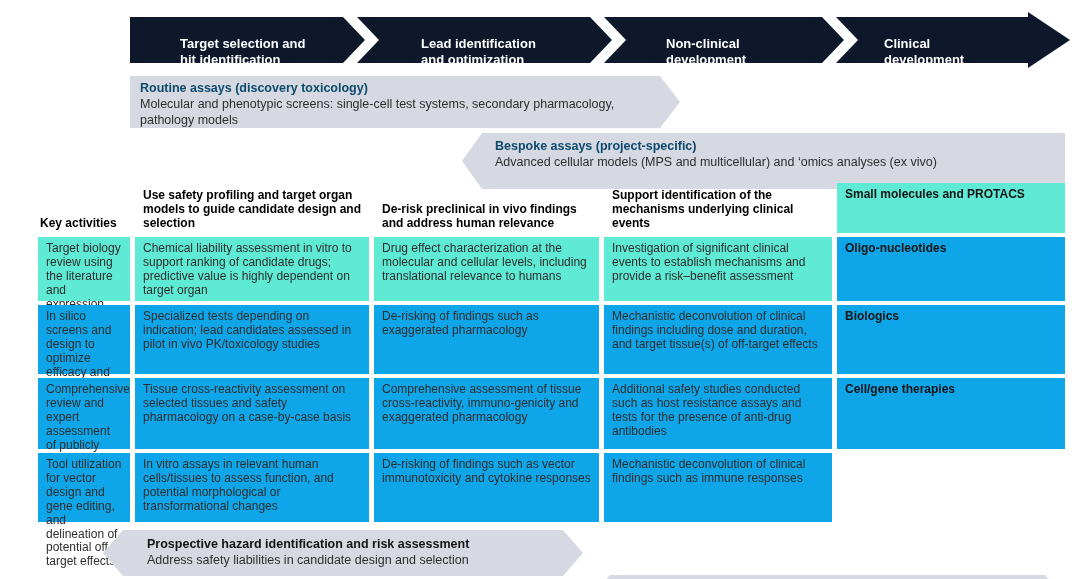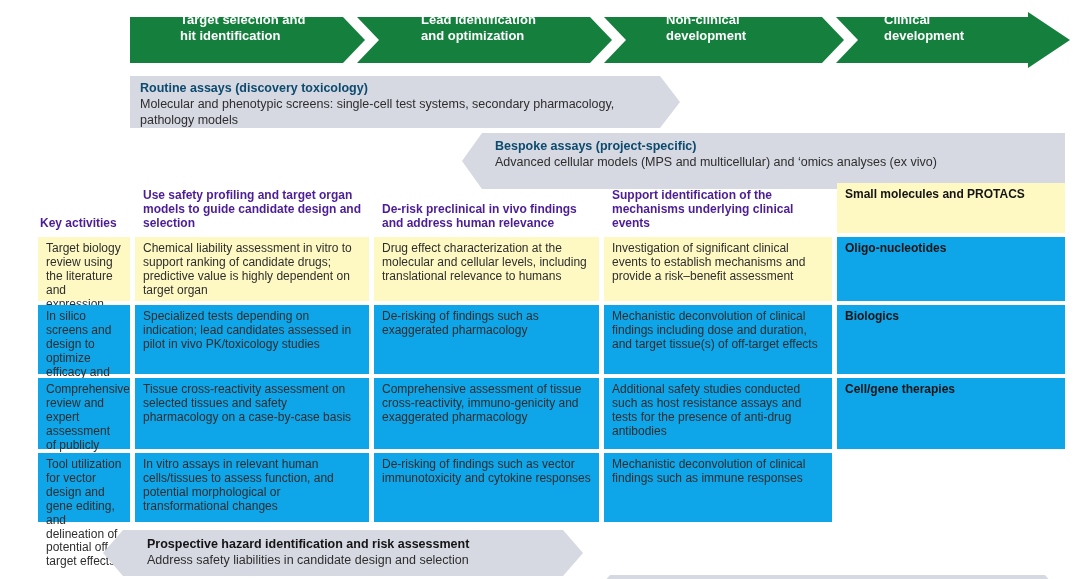--- a/index.html
+++ b/index.html
@@ -2,22 +2,22 @@
 <html><head>
 <meta charset="utf-8">
 <style>
   html,body{margin:0;padding:0;background:#ffffff;}
   .canvas{
     position:relative;width:1080px;height:579px;background:#ffffff;overflow:hidden;
     font-family:"Liberation Sans","DejaVu Sans",sans-serif;color:#2e2e2e;
   }
   
   .stage{
-    position:absolute;top:12px;height:56px;background:#15803d;
-    display:flex;align-items:flex-start;box-sizing:border-box;
+    position:absolute;top:12px;height:56px;background:#0f172a;
+    display:flex;align-items:flex-end;box-sizing:border-box;
   }
   .stage-label{
     color:#ffffff;font-weight:bold;font-size:13px;line-height:1.25;white-space:pre-line;
   }
   .stage-first{clip-path:polygon(0 5px,calc(100% - 22px) 5px,100% 50%,calc(100% - 22px) calc(100% - 5px),0 calc(100% - 5px));}
   .stage-mid{clip-path:polygon(0 5px,calc(100% - 22px) 5px,100% 50%,calc(100% - 22px) calc(100% - 5px),0 calc(100% - 5px),22px 50%);}
   .stage-last{clip-path:polygon(0 5px,calc(100% - 42px) 5px,calc(100% - 42px) 0,100% 50%,calc(100% - 42px) 100%,calc(100% - 42px) calc(100% - 5px),0 calc(100% - 5px),22px 50%);}
   #stage-1{left:130px;width:235px;padding-left:50px;}
   #stage-2{left:357px;width:255px;padding-left:64px;}
   #stage-3{left:604px;width:240px;padding-left:62px;}
@@ -39,30 +39,30 @@
   
   .matrix{
     position:absolute;left:38px;top:183px;
     display:grid;
     grid-template-columns:92px 234px 225px 228px 228px;
     grid-template-rows:50px 64px 69px 71px 69px;
     column-gap:5px;row-gap:4px;
   }
   .hdr{
     display:flex;align-items:flex-end;
-    font-weight:bold;font-size:12px;line-height:1.16;color:#4c1d95;
+    font-weight:bold;font-size:12px;line-height:1.16;color:#000000;
     padding:0 6px 2px 0;box-sizing:border-box;
   }
   .corner{padding-left:2px;}
   .colhdr{padding-left:8px;}
   .cell{
     font-size:12px;line-height:1.16;padding:5px 8px;box-sizing:border-box;
   }
   .rowlabel{font-weight:bold;color:#141414;}
-  .bg-blue{background:#fef9c3;}
+  .bg-blue{background:#5eead4;}
   .bg-yellow{background:#0ea5e9;}
   
   .footer-arrow{
     position:absolute;top:530px;height:46px;background:#d6d8e2;box-sizing:border-box;
     font-size:12.5px;line-height:1.25;color:#2e2e2e;
     clip-path:polygon(0 50%,20px 0,calc(100% - 20px) 0,100% 50%,calc(100% - 20px) 100%,20px 100%);
     display:flex;flex-direction:column;justify-content:center;
   }
   .footer-title{font-weight:bold;color:#141414;}
   #footer-prospective{left:103px;width:480px;padding:4px 26px 4px 44px;}

